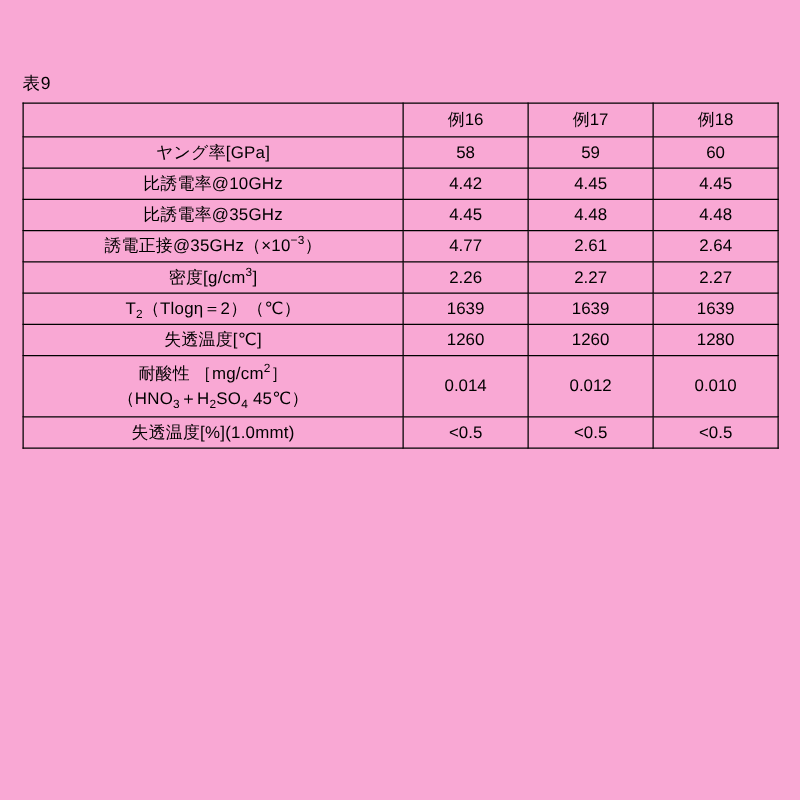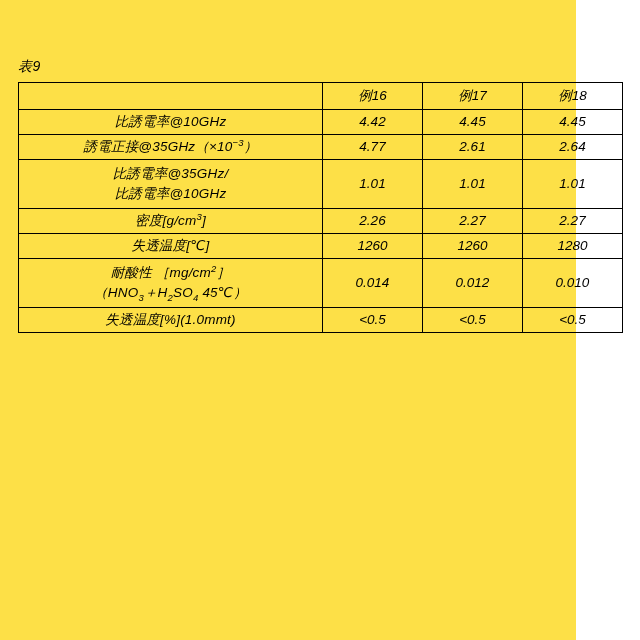--- a/index.html
+++ b/index.html
@@ -10,24 +10,23 @@
   body {
     width: 640px;
     height: 640px;
     font-family: "Liberation Sans", "DejaVu Sans", sans-serif;
     color: #000000;
     position: relative;
   }
   .page {
     position: absolute;
     left: 0; top: 0;
-    width: 576px;
+    width: 640px;
     height: 640px;
-    background: #fde047;
-    font-style: italic;
+    background: #f9a8d4;
   }
   .table-label {
     position: absolute;
     left: 18px;
     top: 58px;
     font-size: 14px;
     letter-spacing: 0.5px;
   }
   table.data {
     position: absolute;
@@ -86,45 +85,54 @@
     <thead>
       <tr class="hdr-row">
         <td class="lbl"></td>
         <td class="val">例16</td>
         <td class="val">例17</td>
         <td class="val">例18</td>
       </tr>
     </thead>
     <tbody>
         <tr class="row">
+          <td class="lbl">ヤング率[GPa]</td>
+          <td class="val">58</td>
+          <td class="val">59</td>
+          <td class="val">60</td>
+        </tr>
+        <tr class="row">
           <td class="lbl">比誘電率@10GHz</td>
           <td class="val">4.42</td>
           <td class="val">4.45</td>
           <td class="val">4.45</td>
+        </tr>
+        <tr class="row">
+          <td class="lbl">比誘電率@35GHz</td>
+          <td class="val">4.45</td>
+          <td class="val">4.48</td>
+          <td class="val">4.48</td>
         </tr>
         <tr class="row">
           <td class="lbl">誘電正接@35GHz（×10<sup>−3</sup>）</td>
           <td class="val">4.77</td>
           <td class="val">2.61</td>
           <td class="val">2.64</td>
         </tr>
-        <tr class="row-tall">
-          <td class="lbl">
-            <span class="two-line">比誘電率@35GHz/</span>
-            <span class="two-line">比誘電率@10GHz</span>
-          </td>
-          <td class="val">1.01</td>
-          <td class="val">1.01</td>
-          <td class="val">1.01</td>
-        </tr>
         <tr class="row">
           <td class="lbl">密度[g/cm<sup>3</sup>]</td>
           <td class="val">2.26</td>
           <td class="val">2.27</td>
           <td class="val">2.27</td>
+        </tr>
+        <tr class="row">
+          <td class="lbl">T<sub>2</sub>（Tlogη＝2）（℃）</td>
+          <td class="val">1639</td>
+          <td class="val">1639</td>
+          <td class="val">1639</td>
         </tr>
         <tr class="row">
           <td class="lbl">失透温度[℃]</td>
           <td class="val">1260</td>
           <td class="val">1260</td>
           <td class="val">1280</td>
         </tr>
         <tr class="row-tall">
           <td class="lbl">
             <span class="two-line">耐酸性 ［mg/cm<sup>2</sup>］</span>

